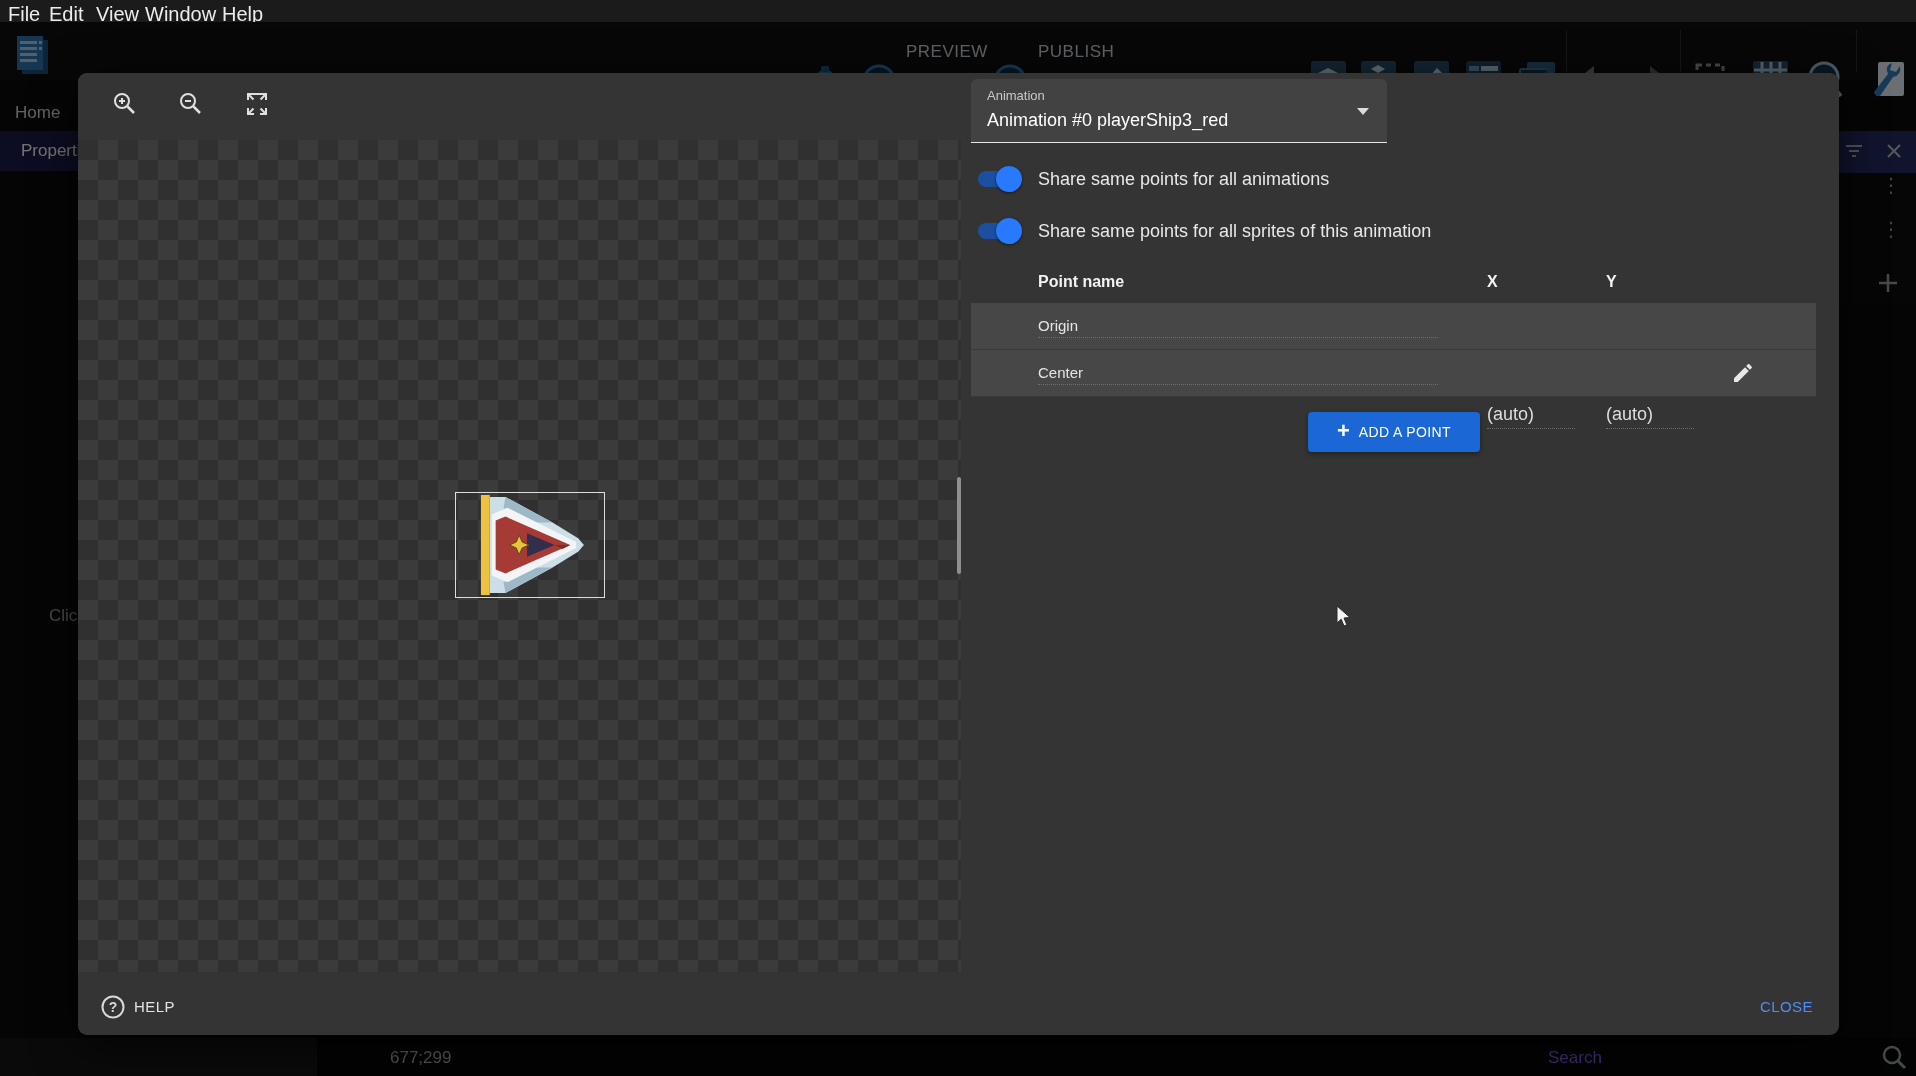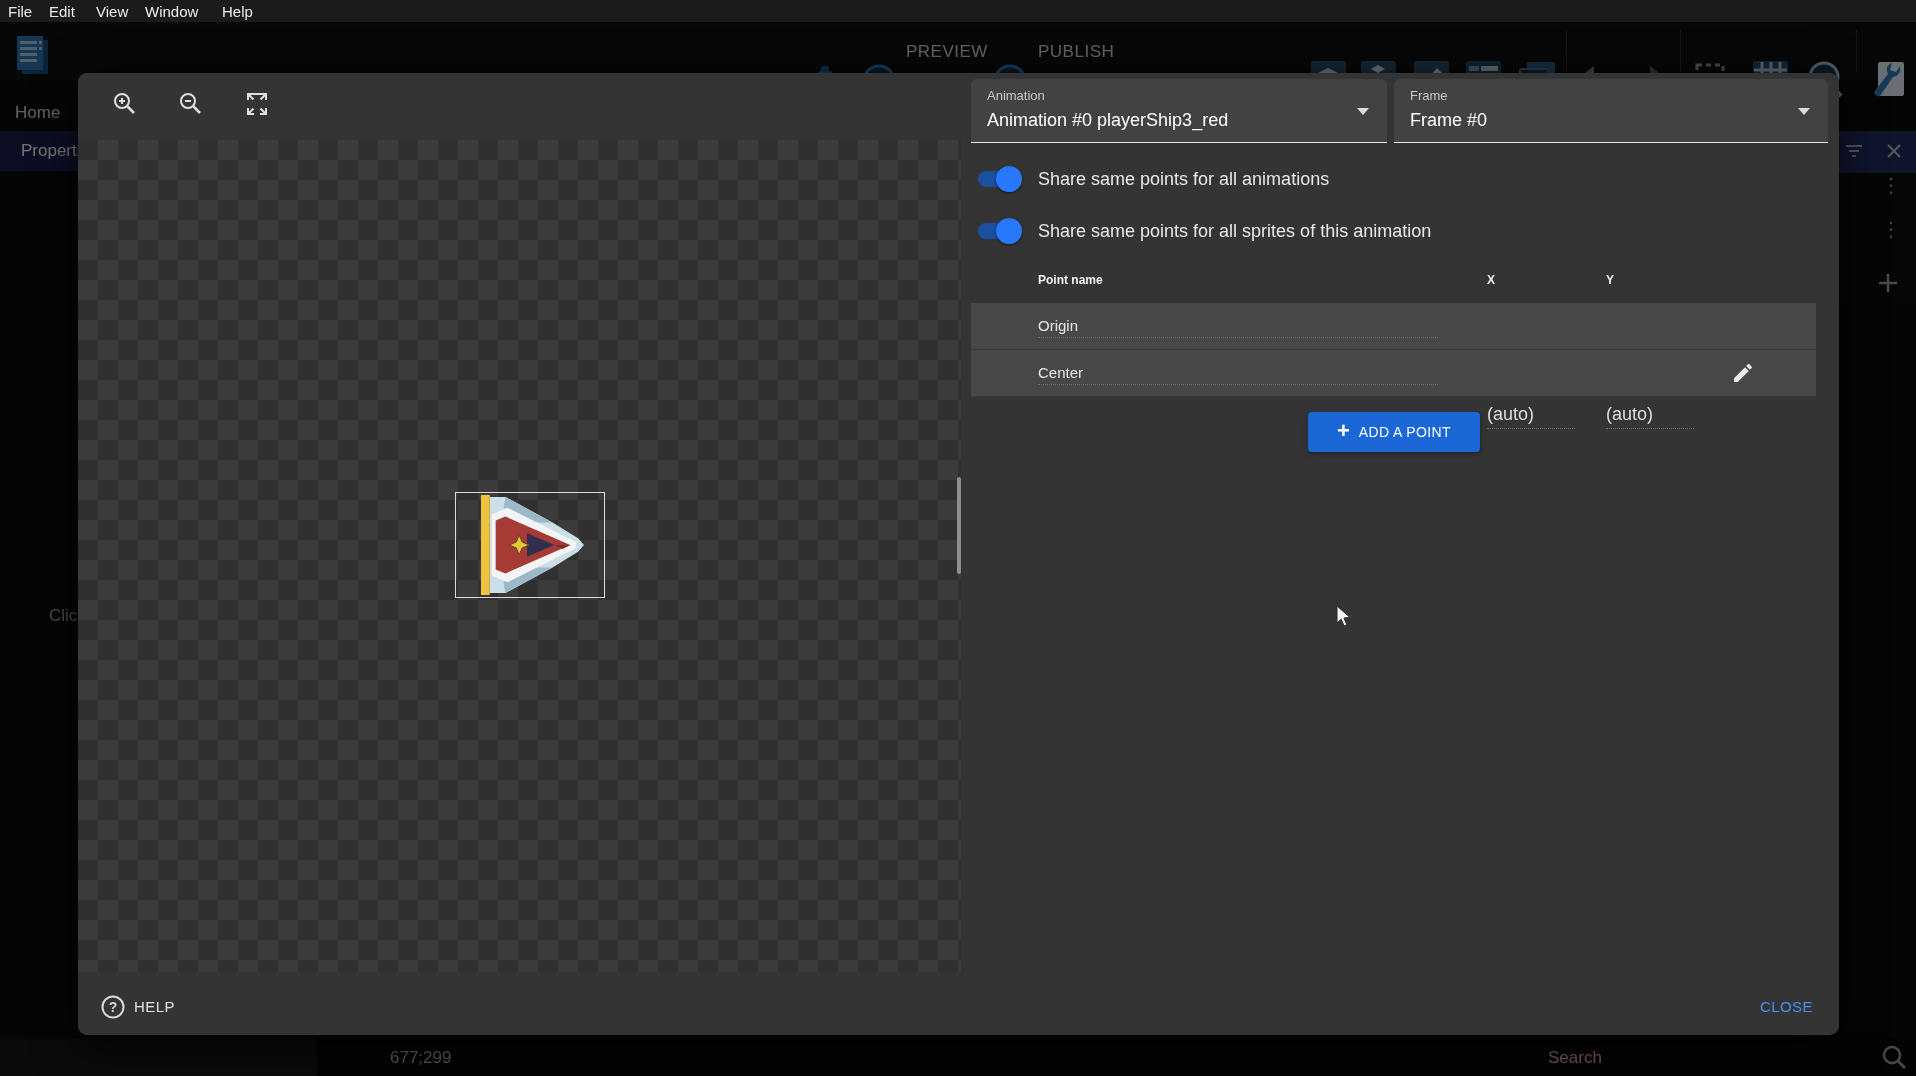--- a/index.html
+++ b/index.html
@@ -1,38 +1,38 @@
 <!DOCTYPE html>
 <html><head>
 <meta charset="utf-8">
 <style>
   html,body{margin:0;padding:0;background:#000;}
   #stage{position:relative;width:1916px;height:1076px;overflow:hidden;
          font-family:"Liberation Sans","DejaVu Sans",sans-serif;background:#0b0b0b;}
   .abs{position:absolute;}
   
   .menubar{left:0;top:0;width:1916px;height:22px;background:#1b1b1b;z-index:1;}
-  .menubar span{position:absolute;top:3px;font-size:15px;color:#ececec;cursor:default;}
+  .menubar span{position:absolute;top:3px;font-size:20px;color:#ececec;cursor:default;}
   .toolbar{left:0;top:22px;width:1916px;height:58px;background:#101010;z-index:1;}
   .tb-sep{position:absolute;top:8px;width:1px;height:42px;background:#2e2e2e;}
   .tb-label{position:absolute;top:20px;font-size:17px;color:#c4ced6;letter-spacing:.5px;}
   .iconbox{position:absolute;}
   .tabrow-label{position:absolute;font-size:17px;color:#cfcfcf;}
   .prop-tab{left:0;top:131px;width:95px;height:40px;background:#1a1d4a;z-index:1;overflow:hidden;}
   .prop-tab span{position:absolute;left:21px;top:10px;font-size:17px;color:#f0f0f0;white-space:nowrap;}
   .click-text{left:49px;top:606px;font-size:17px;color:#9a9a9a;z-index:1;white-space:nowrap;width:30px;overflow:hidden;}
   
   .sliver-head{left:1839px;top:131px;width:77px;height:42px;background:#232a5e;z-index:1;}
   .sliver-row{position:absolute;left:1839px;width:77px;height:44px;background:#0e0e0e;border-bottom:1px solid #1f1f1f;z-index:1;}
   .dots{position:absolute;left:42px;top:7px;color:#8a8a8a;font-size:20px;line-height:10px;letter-spacing:0;}
   
   .statusbar{left:0;top:1038px;width:1916px;height:38px;background:#070707;z-index:1;}
   .status-left{position:absolute;left:0;top:0;width:317px;height:38px;background:#151515;}
   .coords{position:absolute;left:390px;top:10px;font-size:17px;color:#b0b0b0;}
-  .search-ph{position:absolute;left:1548px;top:10px;font-size:17px;color:#f9a8d4;}
+  .search-ph{position:absolute;left:1548px;top:10px;font-size:17px;color:#8b5cf6;}
   
   .backdrop{left:0;top:22px;width:1916px;height:1054px;background:rgba(0,0,0,.52);z-index:2;}
   
   .dialog{left:78px;top:73px;width:1761px;height:962px;background:#343434;border-radius:9px;
           box-shadow:0 10px 45px rgba(0,0,0,.65);z-index:3;overflow:hidden;}
   .canvas{left:0;top:0;width:883px;height:899px;background:#343434;}
   .checker{left:0;top:67px;width:883px;height:832px;cursor:crosshair;
     background:conic-gradient(#3b3b3b 90deg,#303030 90deg 180deg,#3b3b3b 180deg 270deg,#303030 270deg);
     background-size:40px 40px;}
   .canvas-tool{position:absolute;top:18px;width:26px;height:26px;cursor:pointer;}
@@ -45,21 +45,21 @@
   .select .val{position:absolute;left:16px;top:31px;font-size:18px;color:#ffffff;white-space:nowrap;}
   .caret{position:absolute;right:18px;top:29px;width:0;height:0;border-left:6px solid transparent;
          border-right:6px solid transparent;border-top:7px solid #dcdcdc;}
   
   .switch{position:absolute;width:46px;height:26px;cursor:pointer;}
   .switch .track{position:absolute;left:2px;top:5px;width:42px;height:16px;border-radius:8px;background:#1c4fa0;}
   .switch .thumb{position:absolute;right:0;top:0;width:26px;height:26px;border-radius:50%;background:#2979ff;
                  box-shadow:0 1px 3px rgba(0,0,0,.55);}
   .tog-label{position:absolute;font-size:18px;color:#e8e8e8;line-height:26px;white-space:nowrap;}
   
-  .thead-cell{position:absolute;font-size:12px;font-weight:bold;color:#f2f2f2;}
+  .thead-cell{position:absolute;font-size:16px;font-weight:bold;color:#f2f2f2;}
   .prow{position:absolute;left:893px;width:845px;height:47px;background:#474747;border-bottom:1px solid #3a3a3a;box-sizing:border-box;}
   .pname{position:absolute;left:67px;top:14px;width:400px;font-size:15px;color:#e5e5e5;
          border-bottom:1px dotted #6e6e6e;padding-bottom:3px;}
   .pval{position:absolute;top:11px;width:88px;font-size:18px;color:#dedede;
         border-bottom:1px dotted #6e6e6e;padding-bottom:3px;margin-top:43px;}
   .addbtn{left:1230px;top:339px;width:172px;height:40px;background:#1a67d5;border-radius:4px;color:#fff;
           display:flex;align-items:center;justify-content:center;gap:9px;cursor:pointer;
           box-shadow:0 2px 5px rgba(0,0,0,.4);}
   .addbtn .plus{font-size:22px;font-weight:bold;line-height:22px;margin-top:-2px;}
   .addbtn .txt{font-size:14px;font-weight:normal;letter-spacing:.4px;}
@@ -315,25 +315,20 @@
       </div>
 
       <div class="abs vscroll"></div>
     </div>
 
     <div class="select" style="left:893px;width:416px">
       <span class="lab">Animation</span>
       <span class="val">Animation #0 playerShip3_red</span>
       <span class="caret"></span>
     </div>
-    <div class="select" style="left:1316px;width:434px">
-      <span class="lab">Frame</span>
-      <span class="val">Frame #0</span>
-      <span class="caret"></span>
-    </div>
 
     <div class="switch" style="left:898px;top:93px">
       <div class="track"></div>
       <div class="thumb"></div>
     </div>
     <span class="tog-label" style="left:960px;top:93px">Share same points for all animations</span>
 
     <div class="switch" style="left:898px;top:145px">
       <div class="track"></div>
       <div class="thumb"></div>

